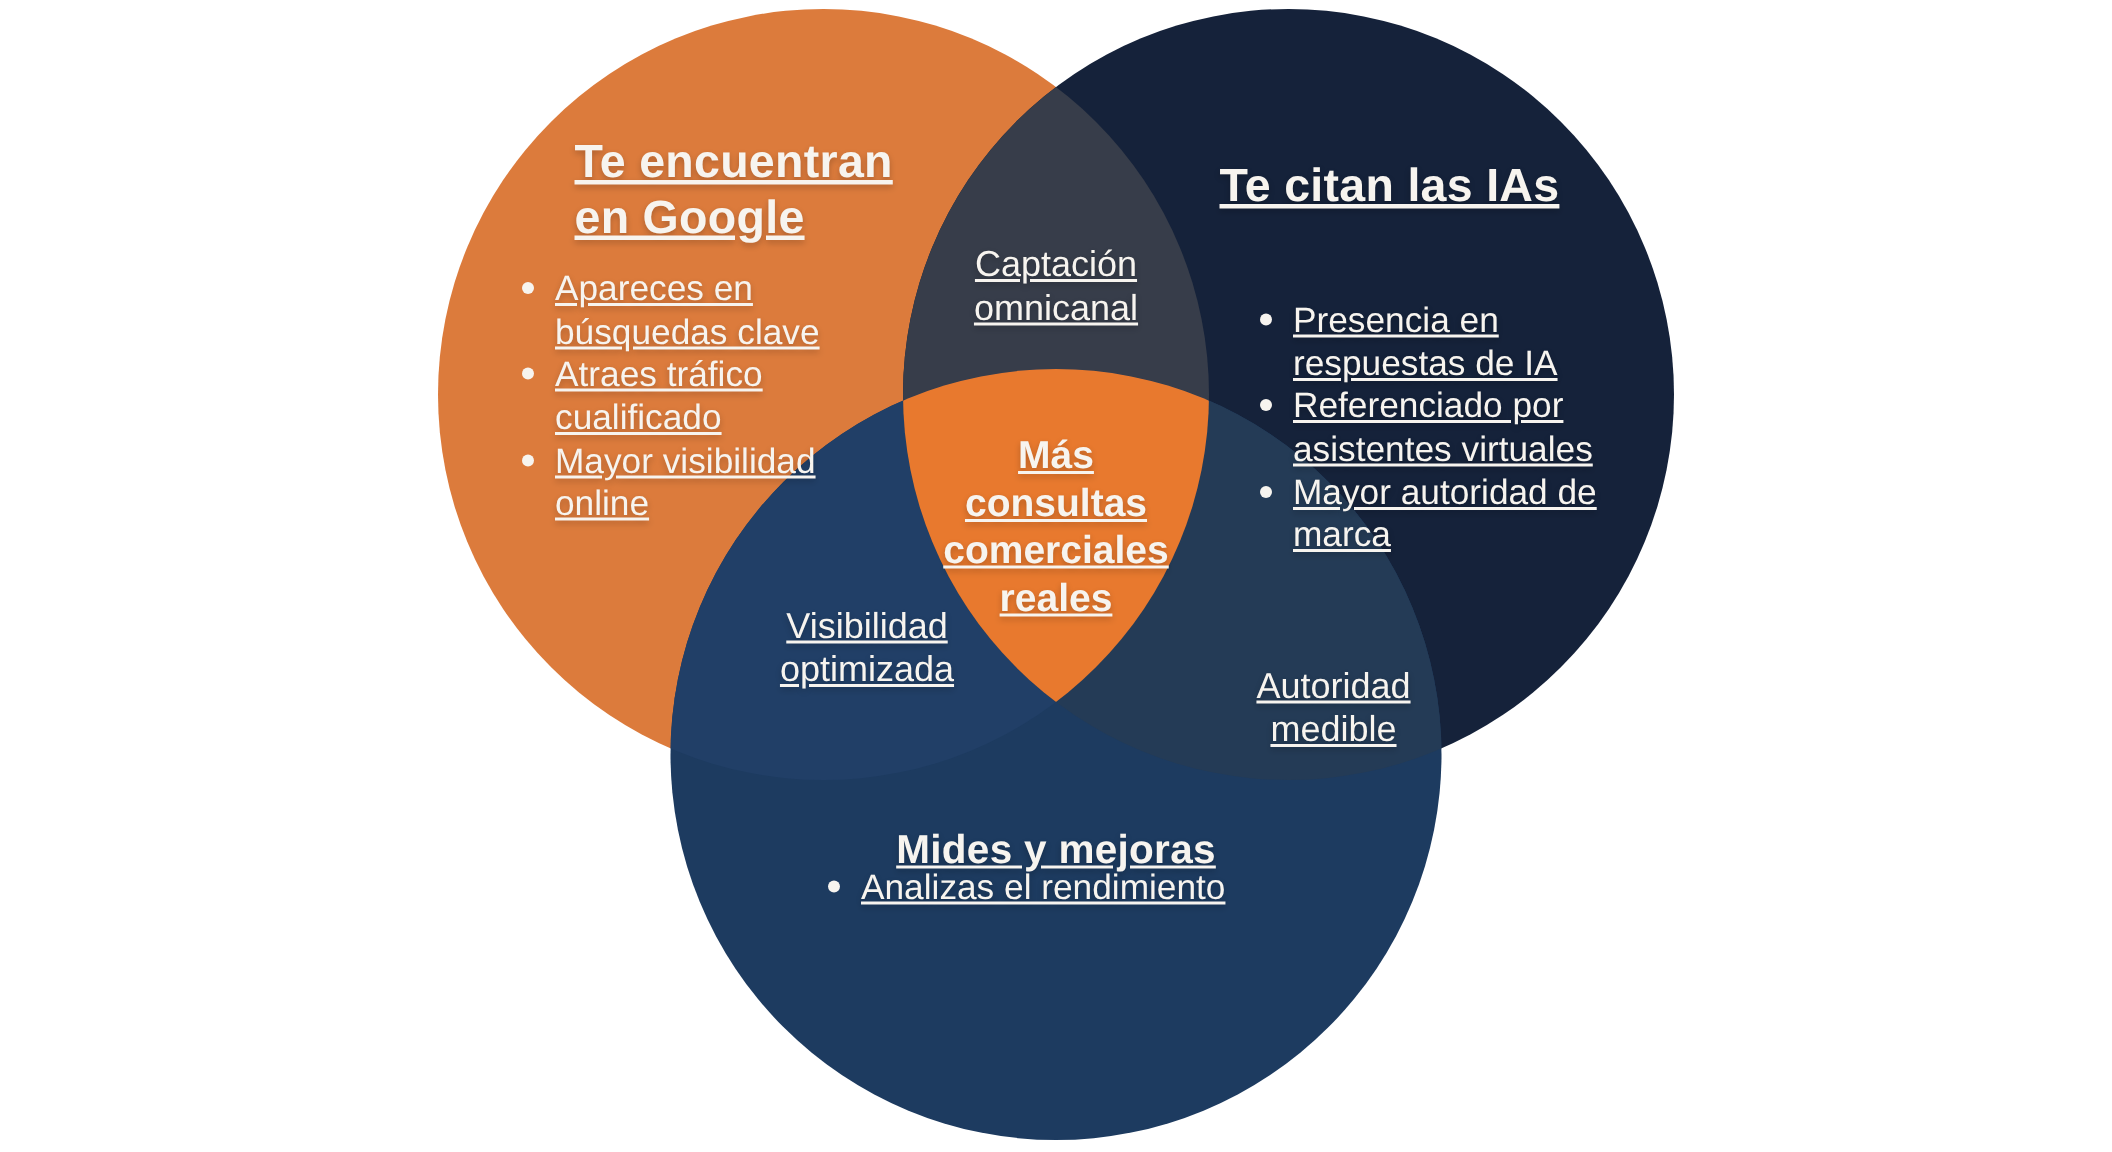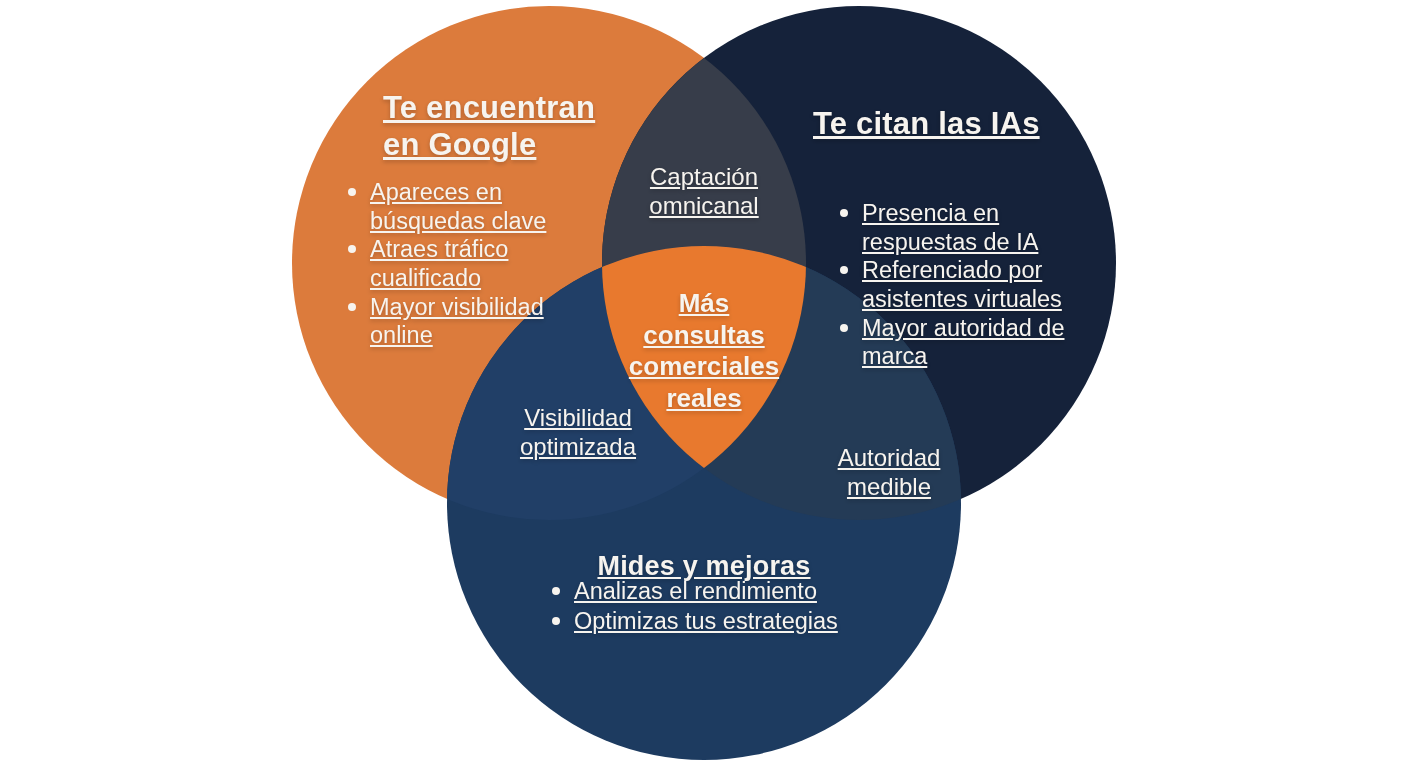--- a/index.html
+++ b/index.html
@@ -131,16 +131,15 @@
 
   <div class="label overlap-label pre" style="left:478px; top:403px; width:200px;">Visibilidad
 optimizada</div>
 
   <div class="label overlap-label pre" style="left:789px; top:403px; width:200px;margin-top:40px;">Autoridad
 medible</div>
 
   <div class="label title center-text" style="left:504px; top:527px; width:400px; font-size:27px;margin-top:24px;">Mides y mejoras</div>
   <ul class="bullets label" style="left:550px; top:577px; width:332px; line-height:1.26;">
     <li>Analizas el rendimiento</li>
-    <li>Optimizas tus estrategias</li>
   </ul>
 
 </div>
 
 </body></html>

